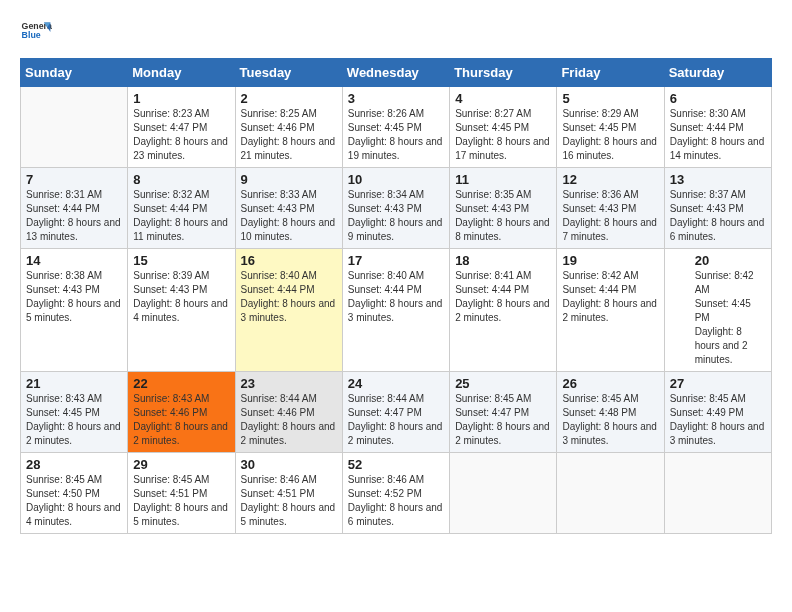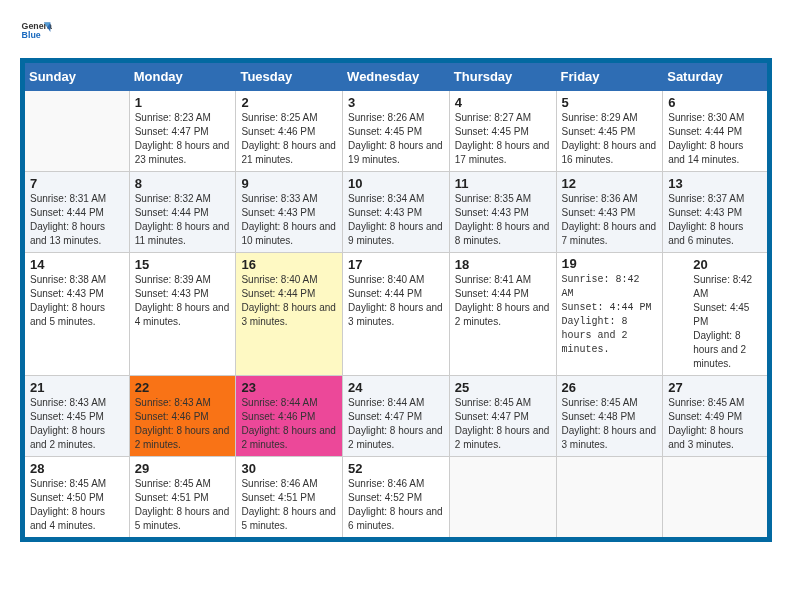--- a/index.html
+++ b/index.html
@@ -42,21 +42,21 @@
       line-height: 1.1;
     }
     .location-title {
       font-size: 14px;
       color: #444;
       margin-top: 2px;
     }
     .calendar {
       width: 100%;
       border-collapse: collapse;
-      border: 5px solid #0369a1;
+      border: 1px solid #0369a1;
     }
     .calendar th {
       background-color: #2e6db4;
       color: #fff;
       font-size: 13px;
       font-weight: bold;
       padding: 6px 4px;
       text-align: left;
       border: 1px solid #2e6db4;
     }
@@ -237,21 +237,21 @@
             <div class="day-info" style="white-space: pre-line;">Sunrise: 8:40 AM
 Sunset: 4:44 PM
 Daylight: 8 hours and 3 minutes.</div>
           </td>
           <td style="background: rgb(255, 255, 255);">
             <span class="day-number">18</span>
             <div class="day-info" style="white-space: pre-line;">Sunrise: 8:41 AM
 Sunset: 4:44 PM
 Daylight: 8 hours and 2 minutes.</div>
           </td>
-          <td style="background: rgb(255, 255, 255); font-family: Liberation Mono, monospace;">
+          <td style="background: rgb(255, 255, 255);">
             <span class="day-number">19</span>
             <div class="day-info" style="white-space: pre-line;">Sunrise: 8:42 AM
 Sunset: 4:44 PM
 Daylight: 8 hours and 2 minutes.</div>
           </td>
           <td style="background: rgb(255, 255, 255); padding-left: 30px;">
             <span class="day-number">20</span>
             <div class="day-info" style="white-space: pre-line;">Sunrise: 8:42 AM
 Sunset: 4:45 PM
 Daylight: 8 hours and 2 minutes.</div>
@@ -263,21 +263,21 @@
             <div class="day-info" style="white-space: pre-line;">Sunrise: 8:43 AM
 Sunset: 4:45 PM
 Daylight: 8 hours and 2 minutes.</div>
           </td>
           <td style="background: #f97316;">
             <span class="day-number">22</span>
             <div class="day-info" style="white-space: pre-line;">Sunrise: 8:43 AM
 Sunset: 4:46 PM
 Daylight: 8 hours and 2 minutes.</div>
           </td>
-          <td style="background: #ec4899;">
+          <td style="background: #e5e5e5;">
             <span class="day-number">23</span>
             <div class="day-info" style="white-space: pre-line;">Sunrise: 8:44 AM
 Sunset: 4:46 PM
 Daylight: 8 hours and 2 minutes.</div>
           </td>
           <td style="background: rgb(242, 245, 249);">
             <span class="day-number">24</span>
             <div class="day-info" style="white-space: pre-line;">Sunrise: 8:44 AM
 Sunset: 4:47 PM
 Daylight: 8 hours and 2 minutes.</div>

